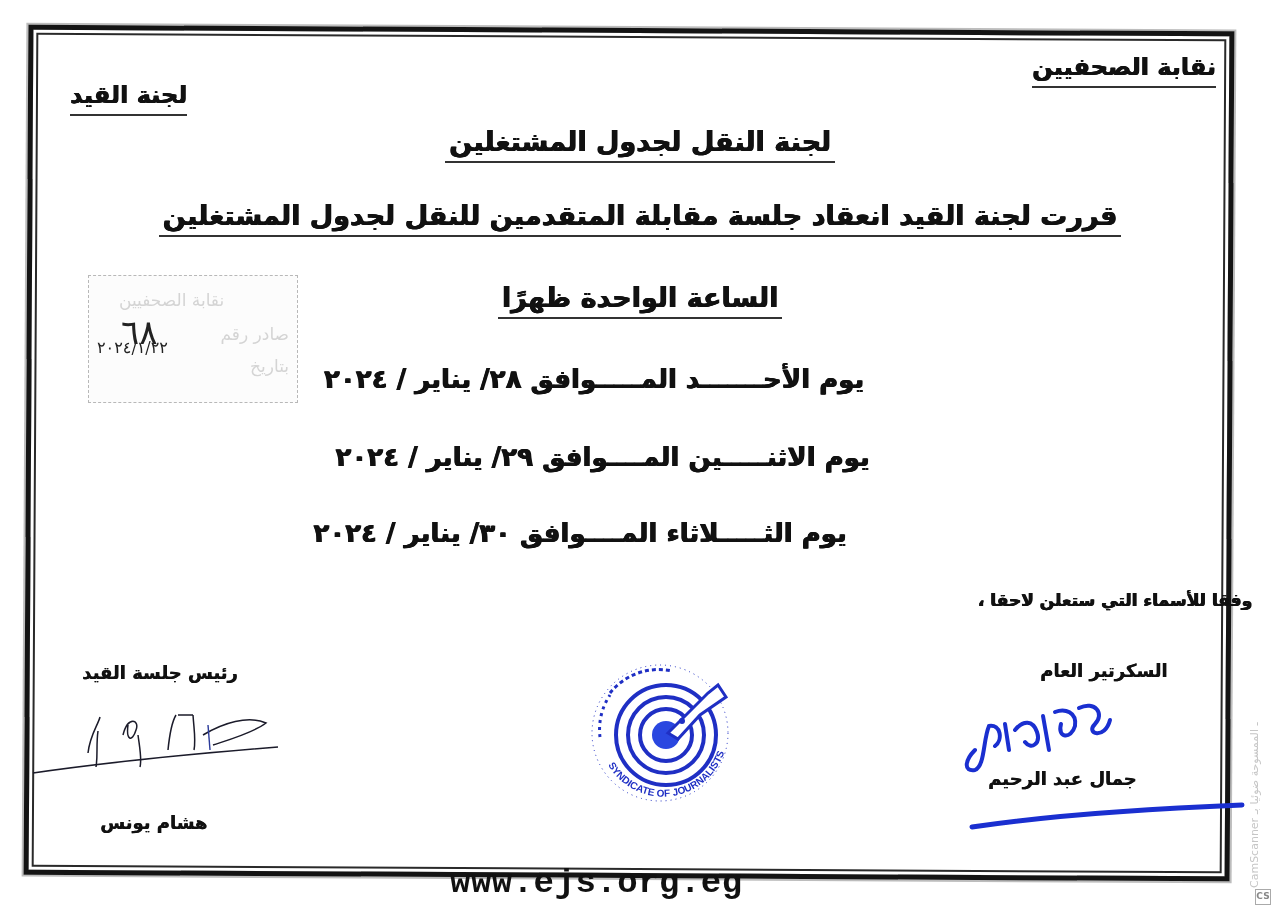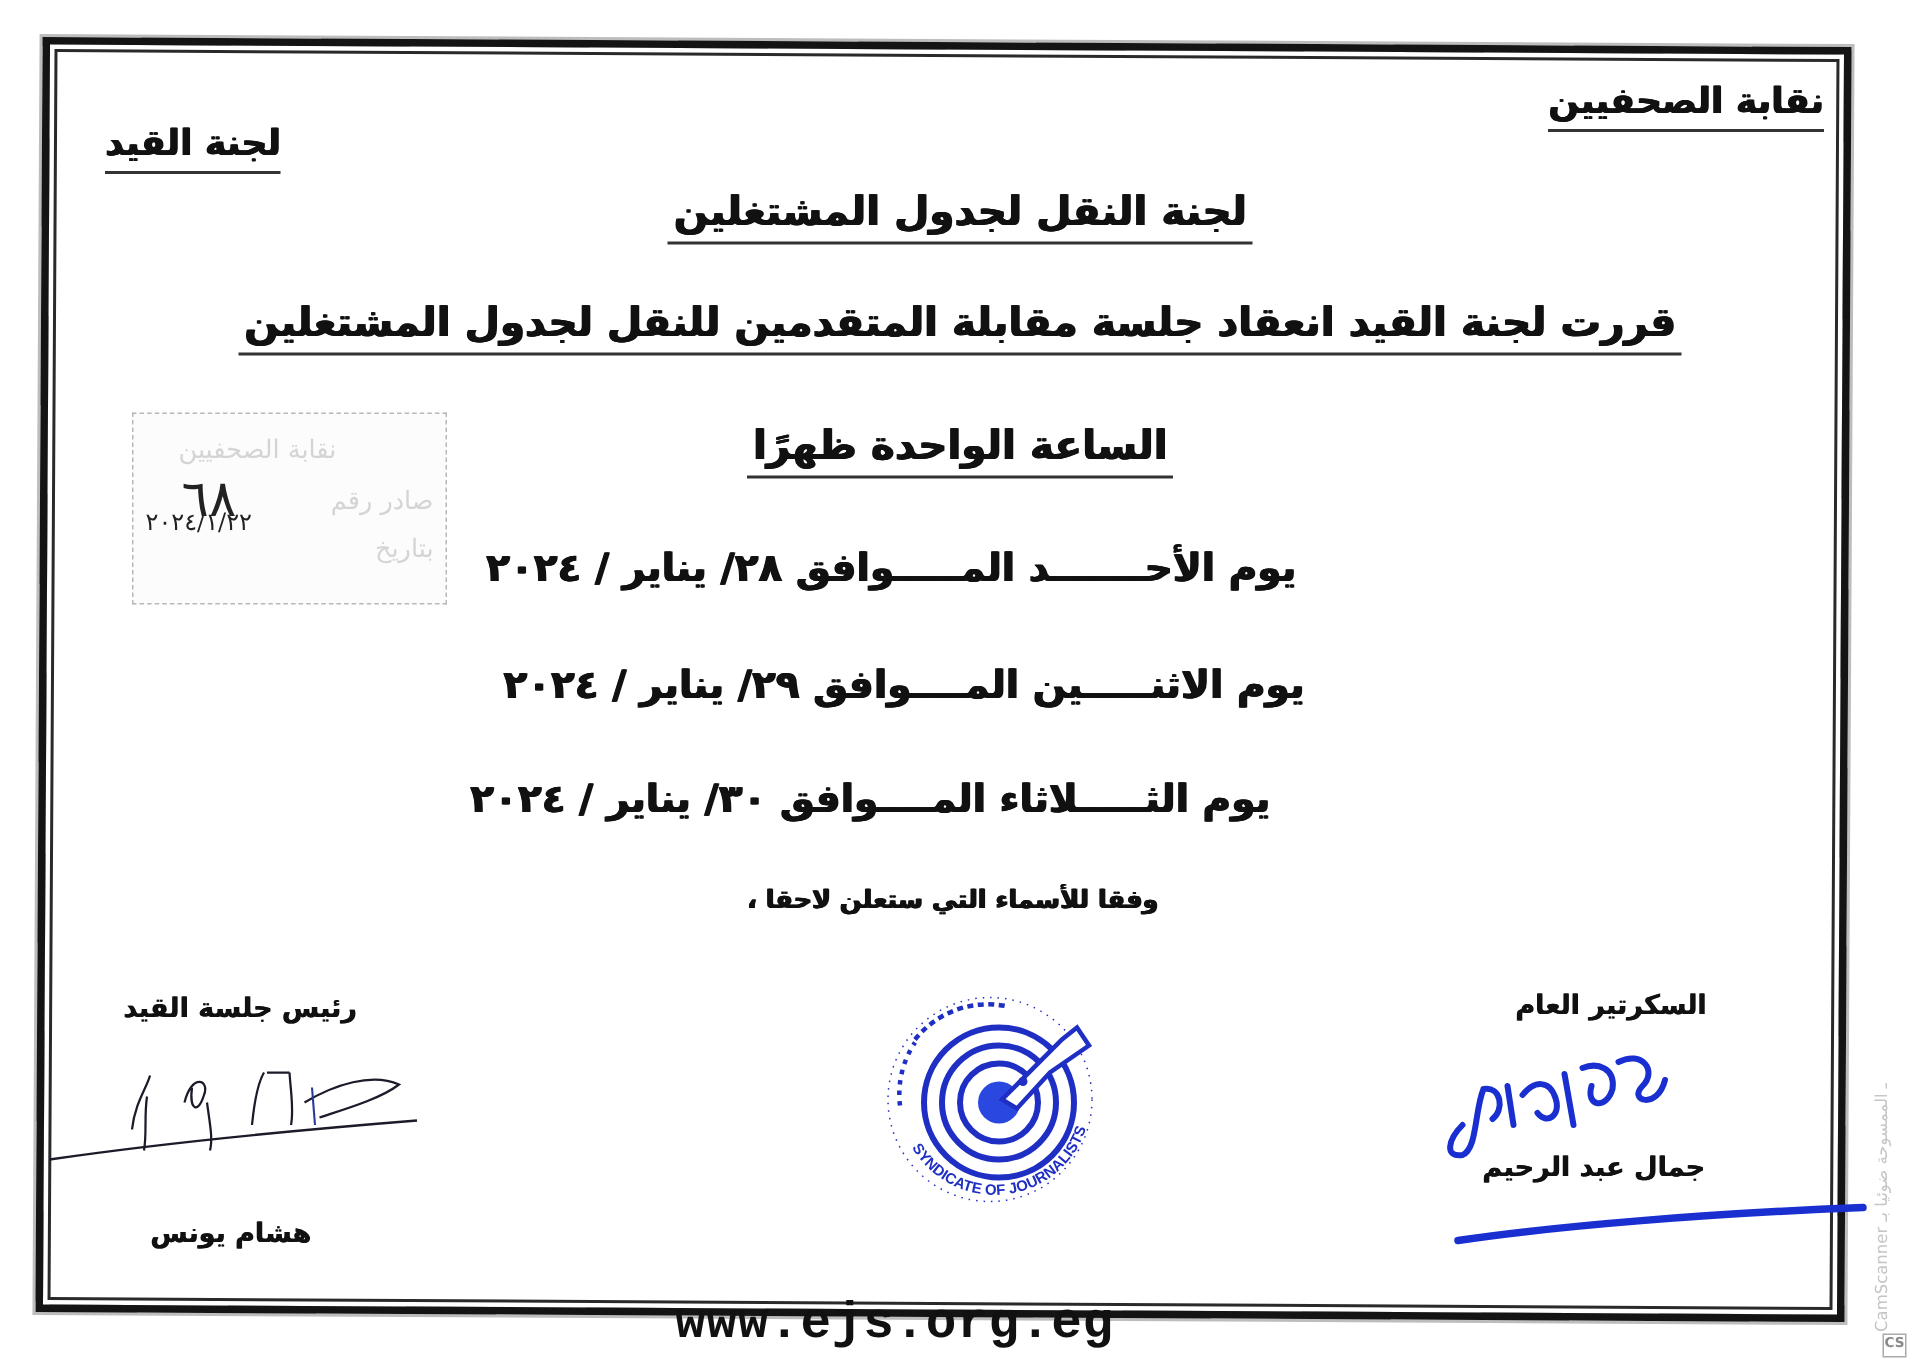--- a/index.html
+++ b/index.html
@@ -92,21 +92,21 @@
 </div>
 
 <div class="center-line time">
   <span class="ul rtl">الساعة الواحدة ظهرًا</span>
 </div>
 
 <div class="center-line day day1 rtl" style="padding-right:92px;">يوم الأحـــــــد المـــــوافق ٢٨/ يناير  /  ٢٠٢٤</div>
 <div class="center-line day day2 rtl" style="padding-right:120px;padding-left:45px;">يوم الاثنـــــين المــــوافق ٢٩/ يناير  /  ٢٠٢٤</div>
 <div class="center-line day day3 rtl" style="padding-right:120px;">يوم الثـــــلاثاء المــــوافق ٣٠/ يناير / ٢٠٢٤</div>
 
-<div class="center-line note rtl" style="padding-right:10px;">وفقا للأسماء التي ستعلن لاحقا ،</div>
+<div class="center-line note rtl" style="padding-right:28px;text-align:right;">وفقا للأسماء التي ستعلن لاحقا ،</div>
 
 <div class="stamp">
   <div class="stamp-faint rtl" style="left:30px; top:14px;">نقابة الصحفيين</div>
   <div class="stamp-faint rtl" style="right:8px; top:48px;">صادر رقم</div>
   <div class="stamp-faint rtl" style="right:8px; top:80px;">بتاريخ</div>
   <div class="stamp-hand" style="left:32px; top:36px;">٦٨</div>
   <div class="stamp-hand" style="left:8px; top:62px; font-size:16px;">٢٠٢٤/١/٢٢</div>
 </div>
 
 <div class="sig-title rtl" style="left:82px; top:662px;">رئيس جلسة القيد</div>
@@ -129,21 +129,21 @@
   <polygon points="88,78 128,38 138,30 146,42 120,60 98,84" fill="#ffffff" stroke="#1f2fc4" stroke-width="3"></polygon>
   <circle cx="102" cy="66" r="3" fill="#1f2fc4"></circle>
   <path d="M30 38 A 62 62 0 0 1 92 16" fill="none" stroke="#1f2fc4" stroke-width="3" stroke-dasharray="4 3"></path>
   <path d="M20 82 A 62 62 0 0 1 30 40" fill="none" stroke="#1f2fc4" stroke-width="3" stroke-dasharray="3 4"></path>
   <path id="logoArc" d="M28 110 A 64 64 0 0 0 146 90" fill="none"></path>
   <text font-size="10" font-weight="bold" fill="#1f2fc4" font-family="Liberation Sans, sans-serif">
     <textPath href="#logoArc">SYNDICATE OF JOURNALISTS</textPath>
   </text>
 </svg>
 
-<div class="sig-title rtl" style="left:1010px; top:660px;">السكرتير العام</div>
+<div class="sig-title rtl" style="left:1040px; top:660px;">السكرتير العام</div>
 <svg style="position:absolute; left:945px; top:690px;" width="170" height="90" viewBox="0 0 170 90">
   <path d="M30 60 C 20 70, 18 82, 30 80 C 40 76, 38 50, 44 36 M44 36 C 56 34, 58 50, 50 56" stroke="#1a2fd0" stroke-width="4" fill="none" stroke-linecap="round"></path>
   <path d="M60 34 L 64 60 M70 40 C 78 30, 88 30, 92 42 C 96 54, 86 60, 80 52" stroke="#1a2fd0" stroke-width="4" fill="none" stroke-linecap="round"></path>
   <path d="M98 26 L 104 60 M110 22 C 120 18, 132 22, 130 36 C 126 50, 112 48, 116 34" stroke="#1a2fd0" stroke-width="4" fill="none" stroke-linecap="round"></path>
   <path d="M134 18 C 150 10, 160 24, 150 34 C 140 44, 160 50, 165 30" stroke="#1a2fd0" stroke-width="4" fill="none" stroke-linecap="round"></path>
 </svg>
 <div class="sig-name rtl" style="left:988px; top:768px;">جمال عبد الرحيم</div>
 <svg style="position:absolute; left:960px; top:795px;" width="290" height="40" viewBox="0 0 290 40">
   <path d="M12 32 C 80 22, 180 14, 282 10" stroke="#1a2fd0" stroke-width="5" fill="none" stroke-linecap="round"></path>
 </svg>

